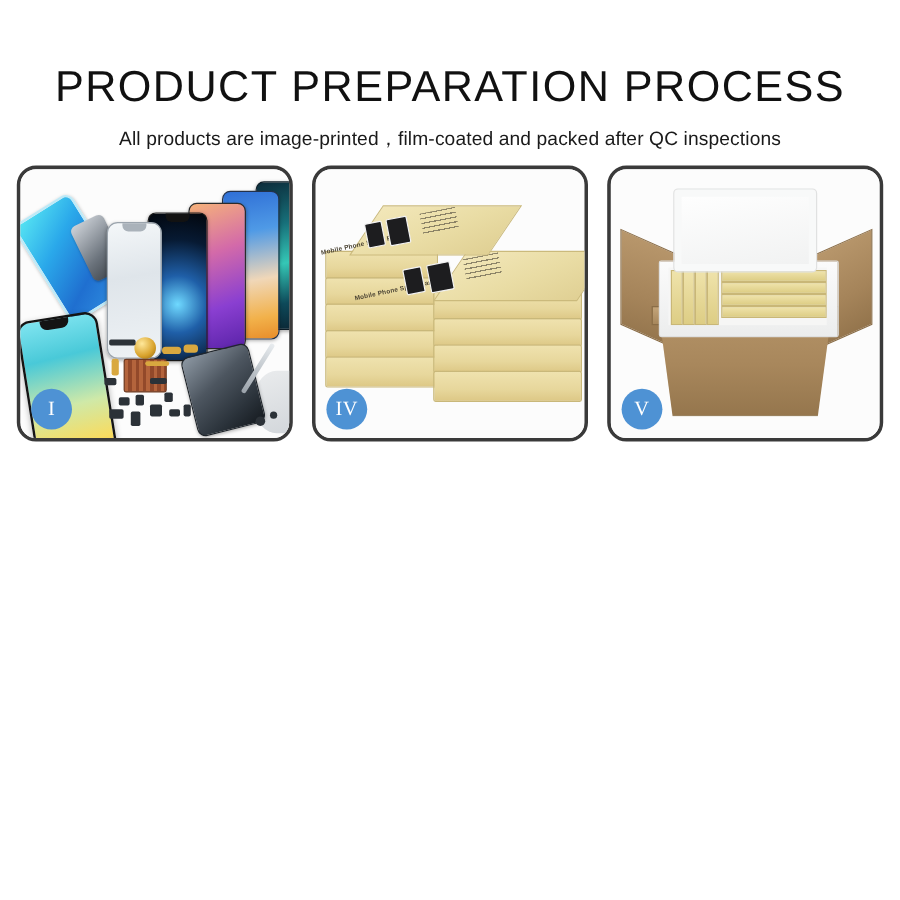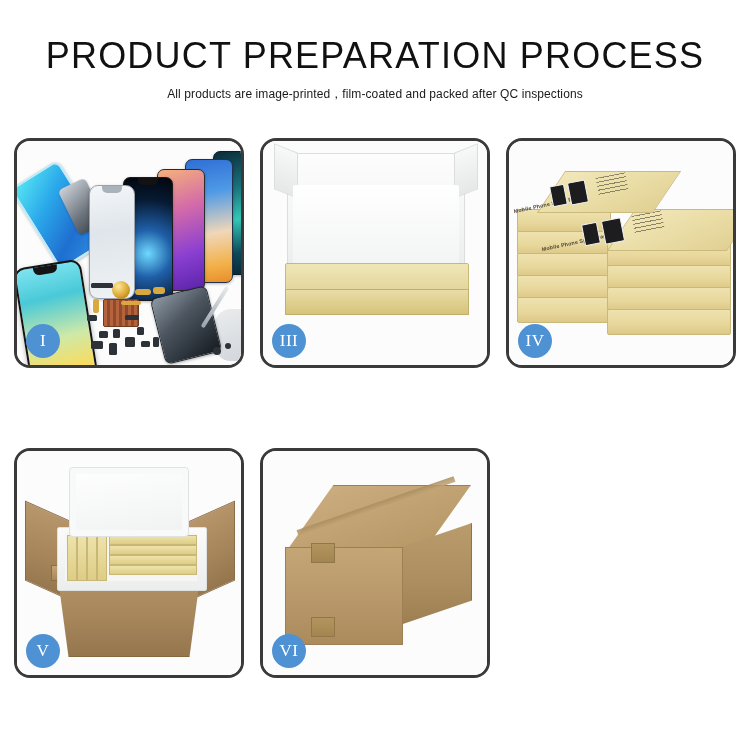--- a/index.html
+++ b/index.html
@@ -21,26 +21,26 @@
     padding-top: 38px;
     text-align: center;
   }
   #page-title {
     font-family: "Liberation Sans", sans-serif;
     font-size: 36px;
     font-weight: 400;
     letter-spacing: 1.2px;
     color: #111111;
     line-height: 1.0;
-    margin: 0;
+    margin: 16px;
     white-space: nowrap;
   }
   #page-subtitle {
     font-family: "Liberation Sans", sans-serif;
-    font-size: 12px;
+    font-size: 16px;
     font-weight: 400;
     color: #1a1a1a;
     margin: 12px 0 0 0;
     letter-spacing: 0.1px;
     white-space: nowrap;
   }
 
   
   #panel-grid {
     position: absolute;
@@ -467,30 +467,20 @@
       <div class="p1-flex" style="left:136px; top:146px; width:12px; height:7px; border-radius:3px;"></div>
       <div class="p1-flex" style="left:76px;  top:158px; width:6px;  height:14px;"></div>
       <div class="p1-flex" style="left:104px; top:160px; width:20px; height:4px;"></div>
       <div class="p1-chip" style="left:196px; top:206px; width:8px;  height:8px; border-radius:50%;"></div>
       <div class="p1-chip" style="left:208px; top:202px; width:6px;  height:6px; border-radius:50%;"></div>
     </div>
     <div class="badge">I</div>
   </div>
 
 
-  <div class="panel">
-    <div class="panel-stage noclick">
-      <div class="b3-lid"></div>
-      <div class="b3-foam"></div>
-      <div class="b3-bub"></div>
-      <div class="b3-tray"></div>
-      <div class="b3-tray-face"></div>
-    </div>
-    <div class="badge">III</div>
-  </div>
 
   <div class="panel">
     <div class="panel-stage noclick">
       <div class="stack">
 
         <div class="sbox" style="left:0px;  top:44px;  width:92px; height:22px;"></div>
         <div class="sbox" style="left:0px;  top:66px;  width:92px; height:22px;"></div>
         <div class="sbox" style="left:0px;  top:88px;  width:92px; height:22px;"></div>
         <div class="sbox" style="left:0px;  top:110px; width:92px; height:22px;"></div>
         <div class="sbox" style="left:0px;  top:132px; width:92px; height:24px;"></div>
@@ -531,25 +521,14 @@
         <div class="c5-kbox" style="left:44px; top:2px;  width:86px; height:8px;"></div>
         <div class="c5-kbox" style="left:44px; top:12px; width:86px; height:8px;"></div>
         <div class="c5-kbox" style="left:44px; top:22px; width:86px; height:8px;"></div>
         <div class="c5-kbox" style="left:44px; top:32px; width:86px; height:8px;"></div>
       </div>
       <div class="c5-foamlid"></div>
     </div>
     <div class="badge">V</div>
   </div>
 
-  <div class="panel">
-    <div class="panel-stage noclick">
-      <div class="c6-top"></div>
-      <div class="c6-side"></div>
-      <div class="c6-front"></div>
-      <div class="c6-seam"></div>
-      <div class="c6-tab" style="left:48px; top:92px;"></div>
-      <div class="c6-tab" style="left:48px; top:166px;"></div>
-    </div>
-    <div class="badge">VI</div>
-  </div>
 
 </div>
 
 </body></html>

